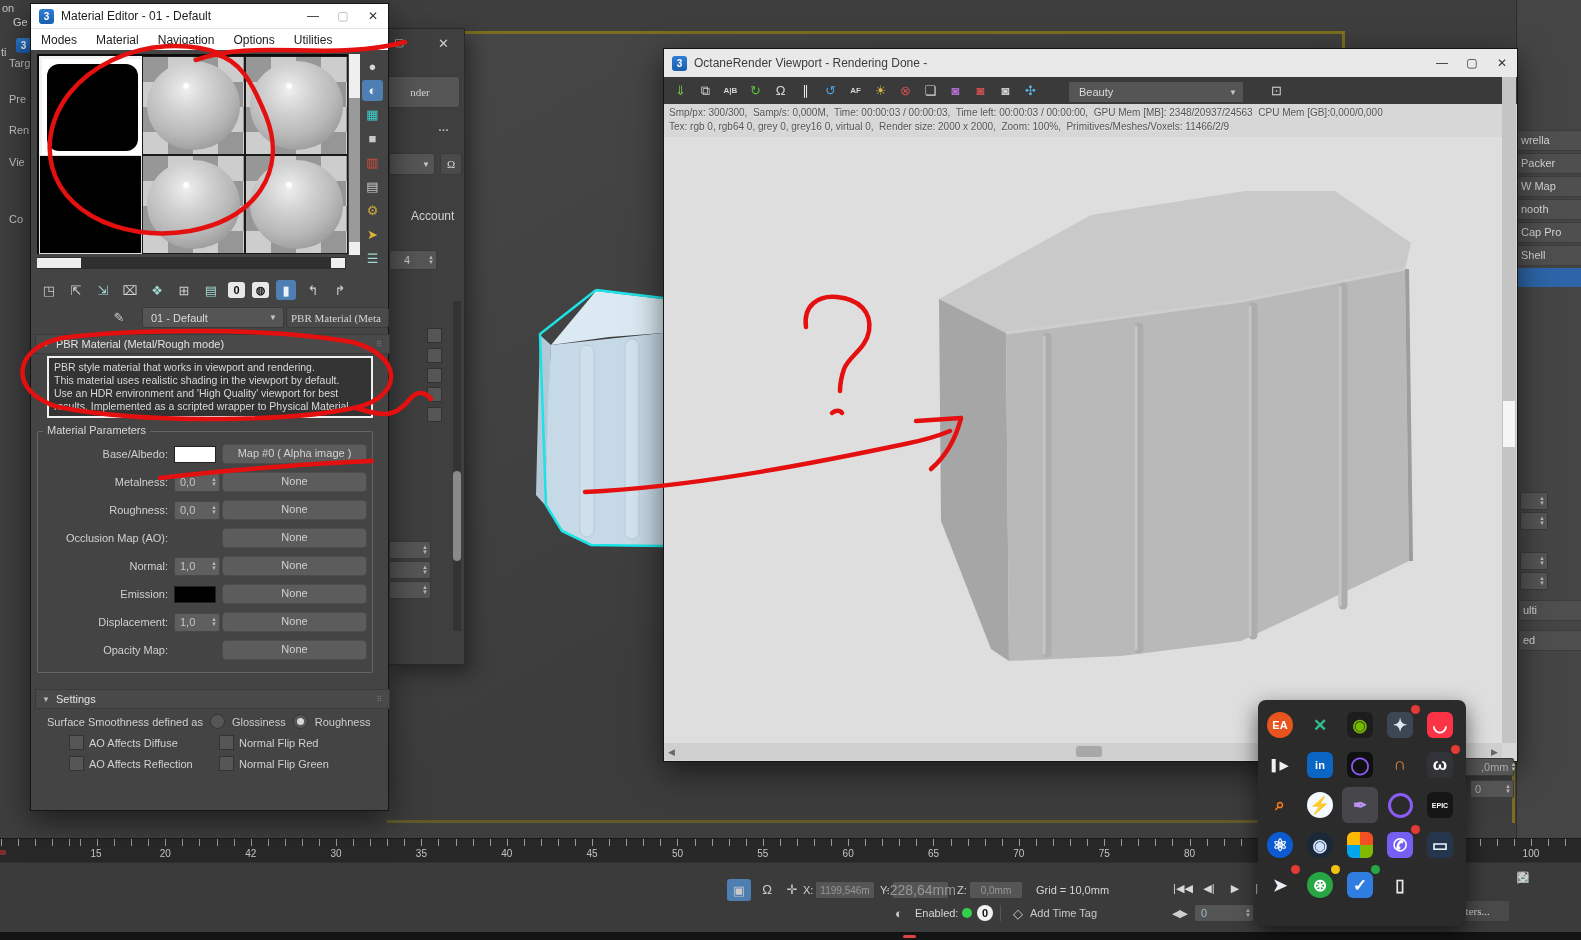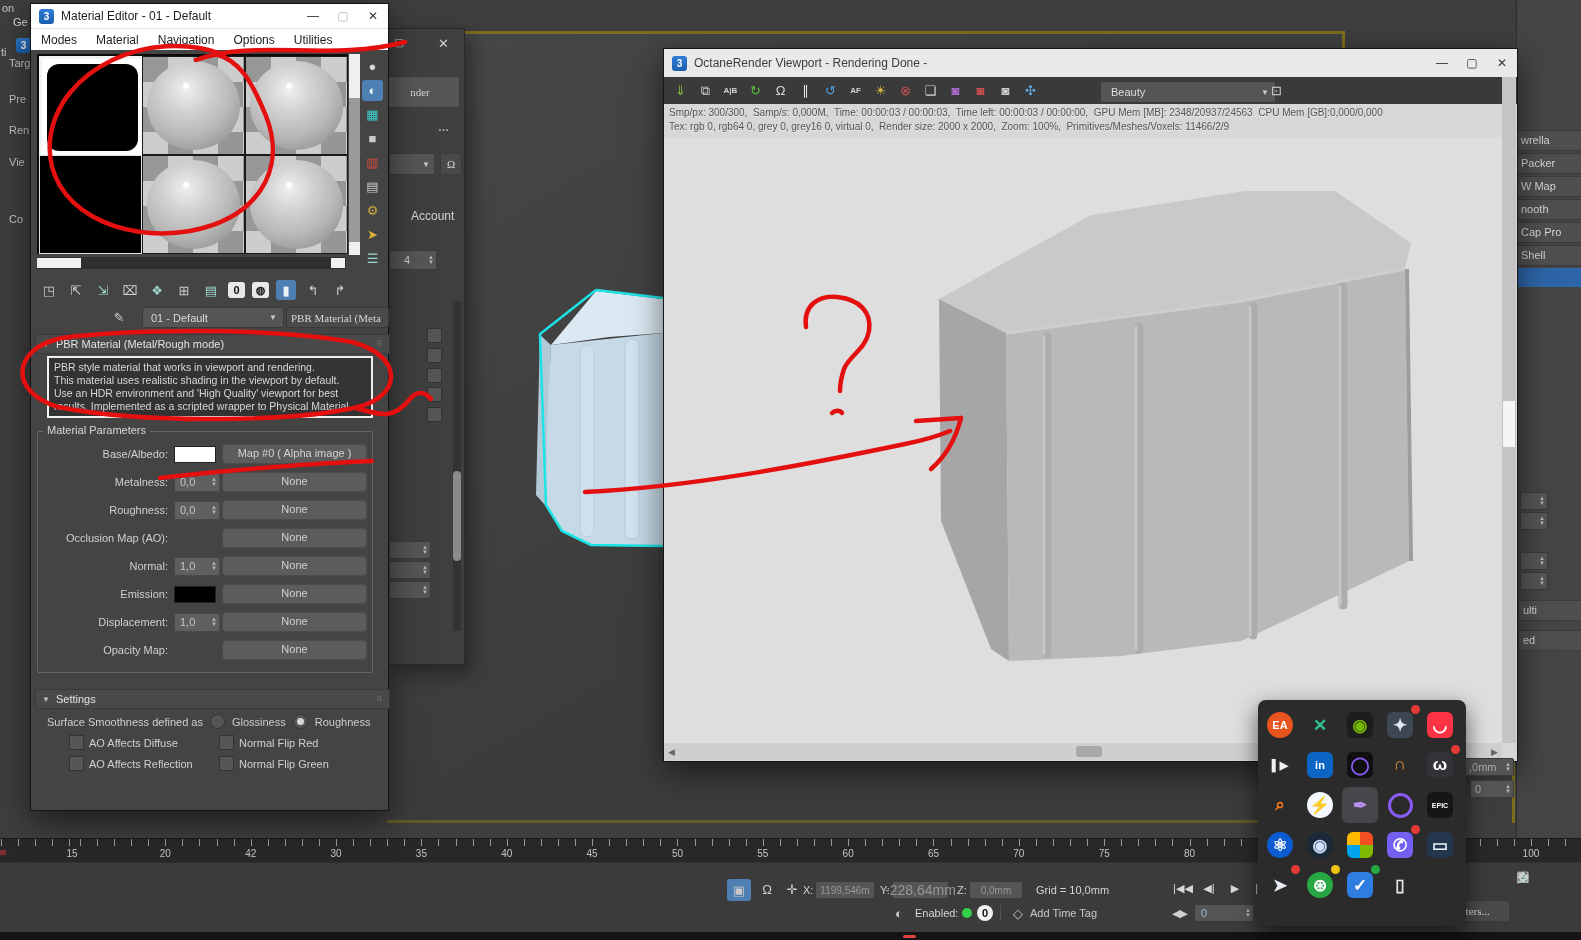--- a/index.html
+++ b/index.html
@@ -140,21 +140,21 @@
       <span class="spinarr">▲<br>▼</span>
     </div>
   <div class="abs modbtn" style="left:1518px;top:600px;width:60px;">ulti</div>
   <div class="abs modbtn" style="left:1518px;top:630px;width:60px;">ed</div>
 
   <div class="ruler">
     <div class="ticks"></div>
     <div class="abs" style="left:0;top:11px;width:6px;height:5px;background:#7d2d2d;"></div>
     <div>
 
-    <span class="rlabel" style="left: 72px;">15</span>
+    <span class="rlabel" style="left: 96px;">15</span>
         <span class="rlabel" style="left: 165.35px;">20</span>
         <span class="rlabel" style="left: 250.7px;">42</span>
         <span class="rlabel" style="left: 336.05px;">30</span>
         <span class="rlabel" style="left: 421.4px;">35</span>
         <span class="rlabel" style="left: 506.75px;">40</span>
         <span class="rlabel" style="left: 592.1px;">45</span>
         <span class="rlabel" style="left: 677.45px;">50</span>
         <span class="rlabel" style="left: 762.8px;">55</span>
         <span class="rlabel" style="left: 848.15px;">60</span>
         <span class="rlabel" style="left: 933.5px;">65</span>
@@ -479,21 +479,21 @@
           <div class="oc-ic txt" style="color: rgb(213, 213, 213);">AF</div>
           <div class="oc-ic" style="color: rgb(224, 184, 64);">☀</div>
           <div class="oc-ic" style="color: rgb(212, 84, 84);">⊗</div>
           <div class="oc-ic" style="color: rgb(213, 213, 213);">❏</div>
           <div class="oc-ic" style="color: rgb(176, 108, 208);">◙</div>
           <div class="oc-ic" style="color: rgb(208, 80, 80);">◙</div>
           <div class="oc-ic" style="color: rgb(207, 207, 207);">◙</div>
           <div class="oc-ic" style="color: rgb(95, 176, 232);">✣</div>
         </span>
     </div>
-    <div class="abs fld" style="left:436px;top:32px;width:174px;height:20px;">
+    <div class="abs fld" style="left:404px;top:32px;width:174px;height:20px;">
       <span style="padding-left:10px;color:#dedede;">Beauty</span>
       <span style="margin-left:auto;padding-right:6px;font-size:8px;">▼</span>
     </div>
     <div class="abs oc-ic" style="left:604px;top:33px;color:#d5d5d5;">⊡</div>
 
     <div class="stats" style="top:58px;">Smp/px: 300/300,  Samp/s: 0,000M,  Time: 00:00:03 / 00:00:03,  Time left: 00:00:03 / 00:00:00,  GPU Mem [MB]: 2348/20937/24563  CPU Mem [GB]:0,000/0,000</div>
     <div class="stats" style="top:72px;">Tex: rgb 0, rgb64 0, grey 0, grey16 0, virtual 0,  Render size: 2000 x 2000,  Zoom: 100%,  Primitives/Meshes/Voxels: 11466/2/9</div>
 
     <div class="abs" style="left:0;top:88px;width:838px;height:606px;background:#dedede;overflow:hidden;">
       <svg width="838" height="606">
@@ -517,21 +517,21 @@
       <div class="abs" style="left:1px;top:324px;width:12px;height:46px;background:#f5f5f5;"></div>
     </div>
     <div class="abs" style="left:0;top:694px;width:838px;height:17px;background:#cfcfcf;display:flex;align-items:center;">
       <span style="color:#666;font-size:9px;padding-left:4px;">◀</span>
       <div class="abs" style="left:412px;top:3px;width:26px;height:11px;background:#a8a8a8;border-radius:3px;"></div>
       <span style="margin-left:auto;color:#666;font-size:9px;padding-right:4px;">▶</span>
     </div>
   </div>
 
   <div class="abs fld" style="left:1464px;top:758px;width:48px;height:16px;">
-    <span style="padding-left:4px;color:#aaa;">,0mm</span>
+    <span style="padding-left:4px;color:#aaa;margin-left:12px;">,0mm</span>
       <span class="spinarr">▲<br>▼</span>
   </div>
   <div class="abs fld" style="left:1470px;top:780px;width:42px;height:16px;">
     <span style="padding-left:4px;color:#aaa;">0</span>
       <span class="spinarr">▲<br>▼</span>
   </div>
 
   <div class="dock">
 
   <div class="dkcell">

